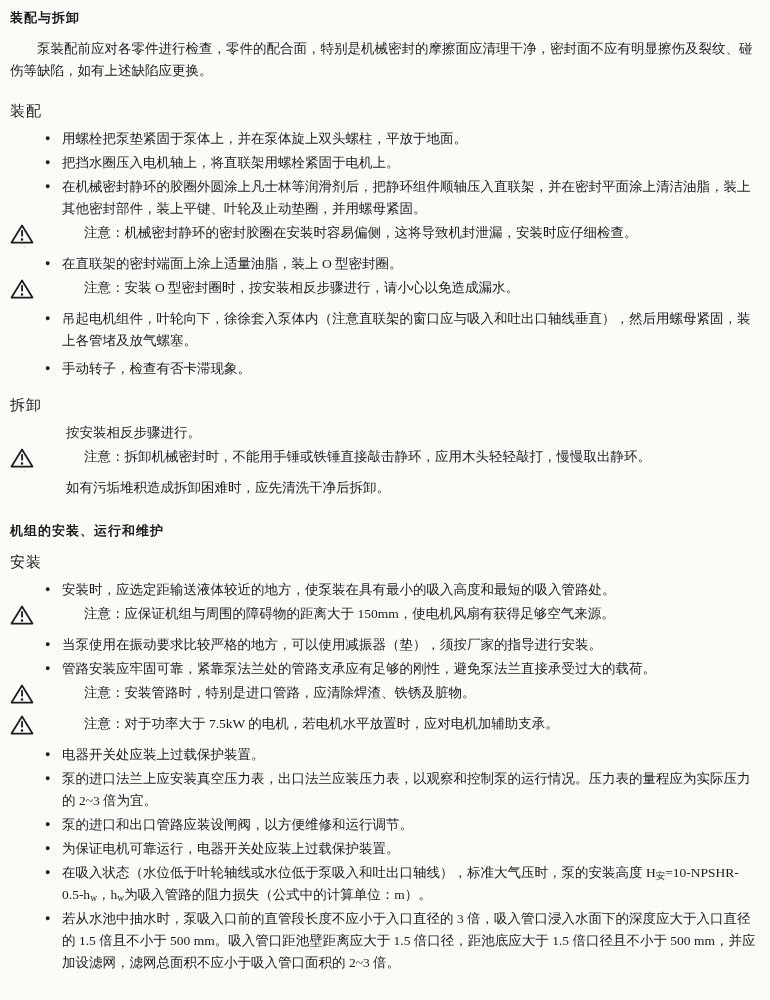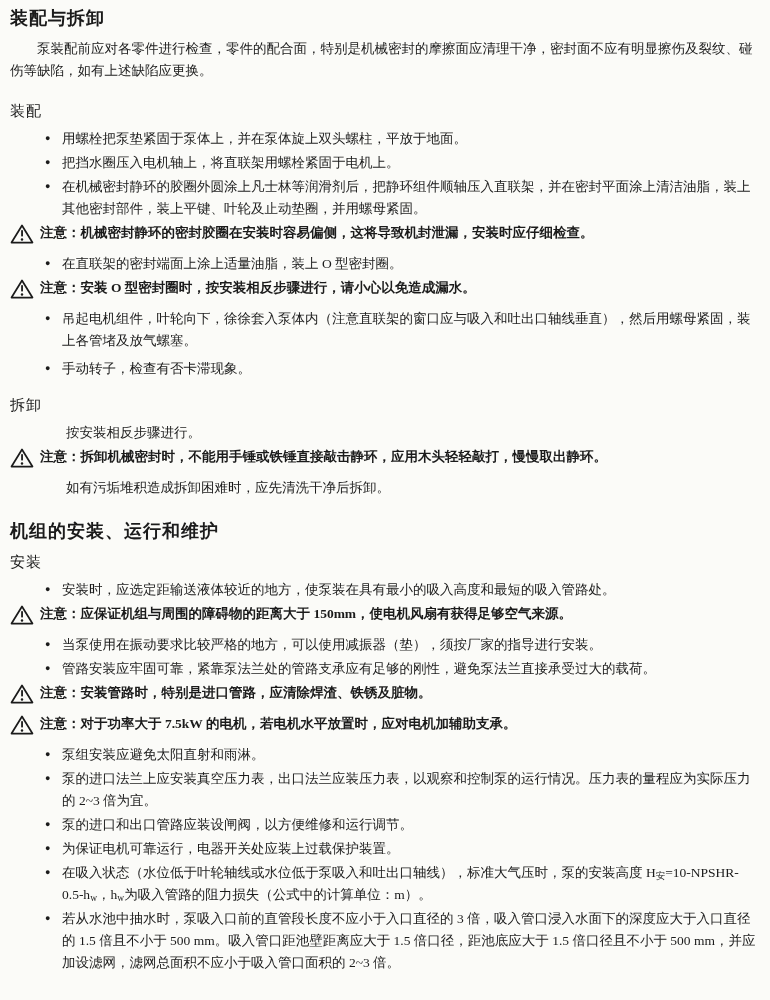--- a/index.html
+++ b/index.html
@@ -3,34 +3,34 @@
 <meta charset="utf-8">
 <style>
   html, body { margin: 0; padding: 0; }
   body {
     width: 770px; height: 1000px; overflow: hidden;
     background: #fbfbf8; color: #1b1b1b;
     font-family: "Liberation Serif", "DejaVu Serif", serif;
     font-size: 13.5px; line-height: 22px;
   }
   .page { padding: 6px 8px 0 10px; }
-  h1 { font-size: 18px; line-height: 24px; margin: 0 0 8px 0; font-weight: 700; letter-spacing: 1px; }
+  h1 { font-size: 13px; line-height: 24px; margin: 0 0 8px 0; font-weight: 700; letter-spacing: 1px; }
   h2 { font-size: 15px;   line-height: 22px; margin: 0 0 6px 0; font-weight: 400; letter-spacing: 1px; }
   .gap-assembly    { margin-top: 18px; }
   .gap-disassembly { margin-top: 14px; }
   .gap-unit        { margin-top: 20px; }
   p.indent2 { text-indent: 2em; margin: 4px 6px 2px 0; }
   p.lead    { margin: 0 6px 2px 56px; }
   .bullet { position: relative; margin: 0 6px 2px 52px; }
   .bullet .bmark {
     position: absolute; left: -17px; top: -1px;
     font-size: 9px; line-height: 22px;
   }
   .bullet.mt-sm { margin-top: 6px; }
-  .warn { display: flex; align-items: flex-start; margin: 0 6px 2px 0; font-weight: 700; }
+  .warn { display: flex; align-items: flex-start; margin: 0 6px 2px 0; font-weight: 400; gap: 44px; }
   .warn .wicon { flex: 0 0 auto; width: 24px; margin: 2px 6px 0 0; }
   .warn p { margin: 0; }
   sub { font-size: 9.5px; line-height: 0; vertical-align: -2px; }
 </style>
 </head>
 <body>
 
 <div class="page">
 
   <h1>装配与拆卸</h1>
@@ -149,21 +149,21 @@
           <path d="M12 1.5 L23 19.5 H1 Z" fill="none" stroke="#1b1b1b" stroke-width="1.8" stroke-linejoin="round"></path>
           <rect x="11.1" y="6.5" width="1.9" height="6.5" fill="#1b1b1b"></rect>
           <circle cx="12" cy="16.2" r="1.3" fill="#1b1b1b"></circle>
         </svg>
     </span>
     <p><span>注意：</span><span>对于功率大于 7.5kW 的电机，若电机水平放置时，应对电机加辅助支承。</span></p>
   </div>
 
   <div class="bullet">
     <span class="bmark">●</span>
-    <span>泵组安装应避免太阳直射和雨淋。</span>
+    <span>电器开关处应装上过载保护装置。</span>
   </div>
   <div class="bullet">
     <span class="bmark">●</span>
     <span>泵的进口法兰上应安装真空压力表，出口法兰应装压力表，以观察和控制泵的运行情况。压力表的量程应为实际压力的 2~3 倍为宜。</span>
   </div>
   <div class="bullet">
     <span class="bmark">●</span>
     <span>泵的进口和出口管路应装设闸阀，以方便维修和运行调节。</span>
   </div>
   <div class="bullet">

